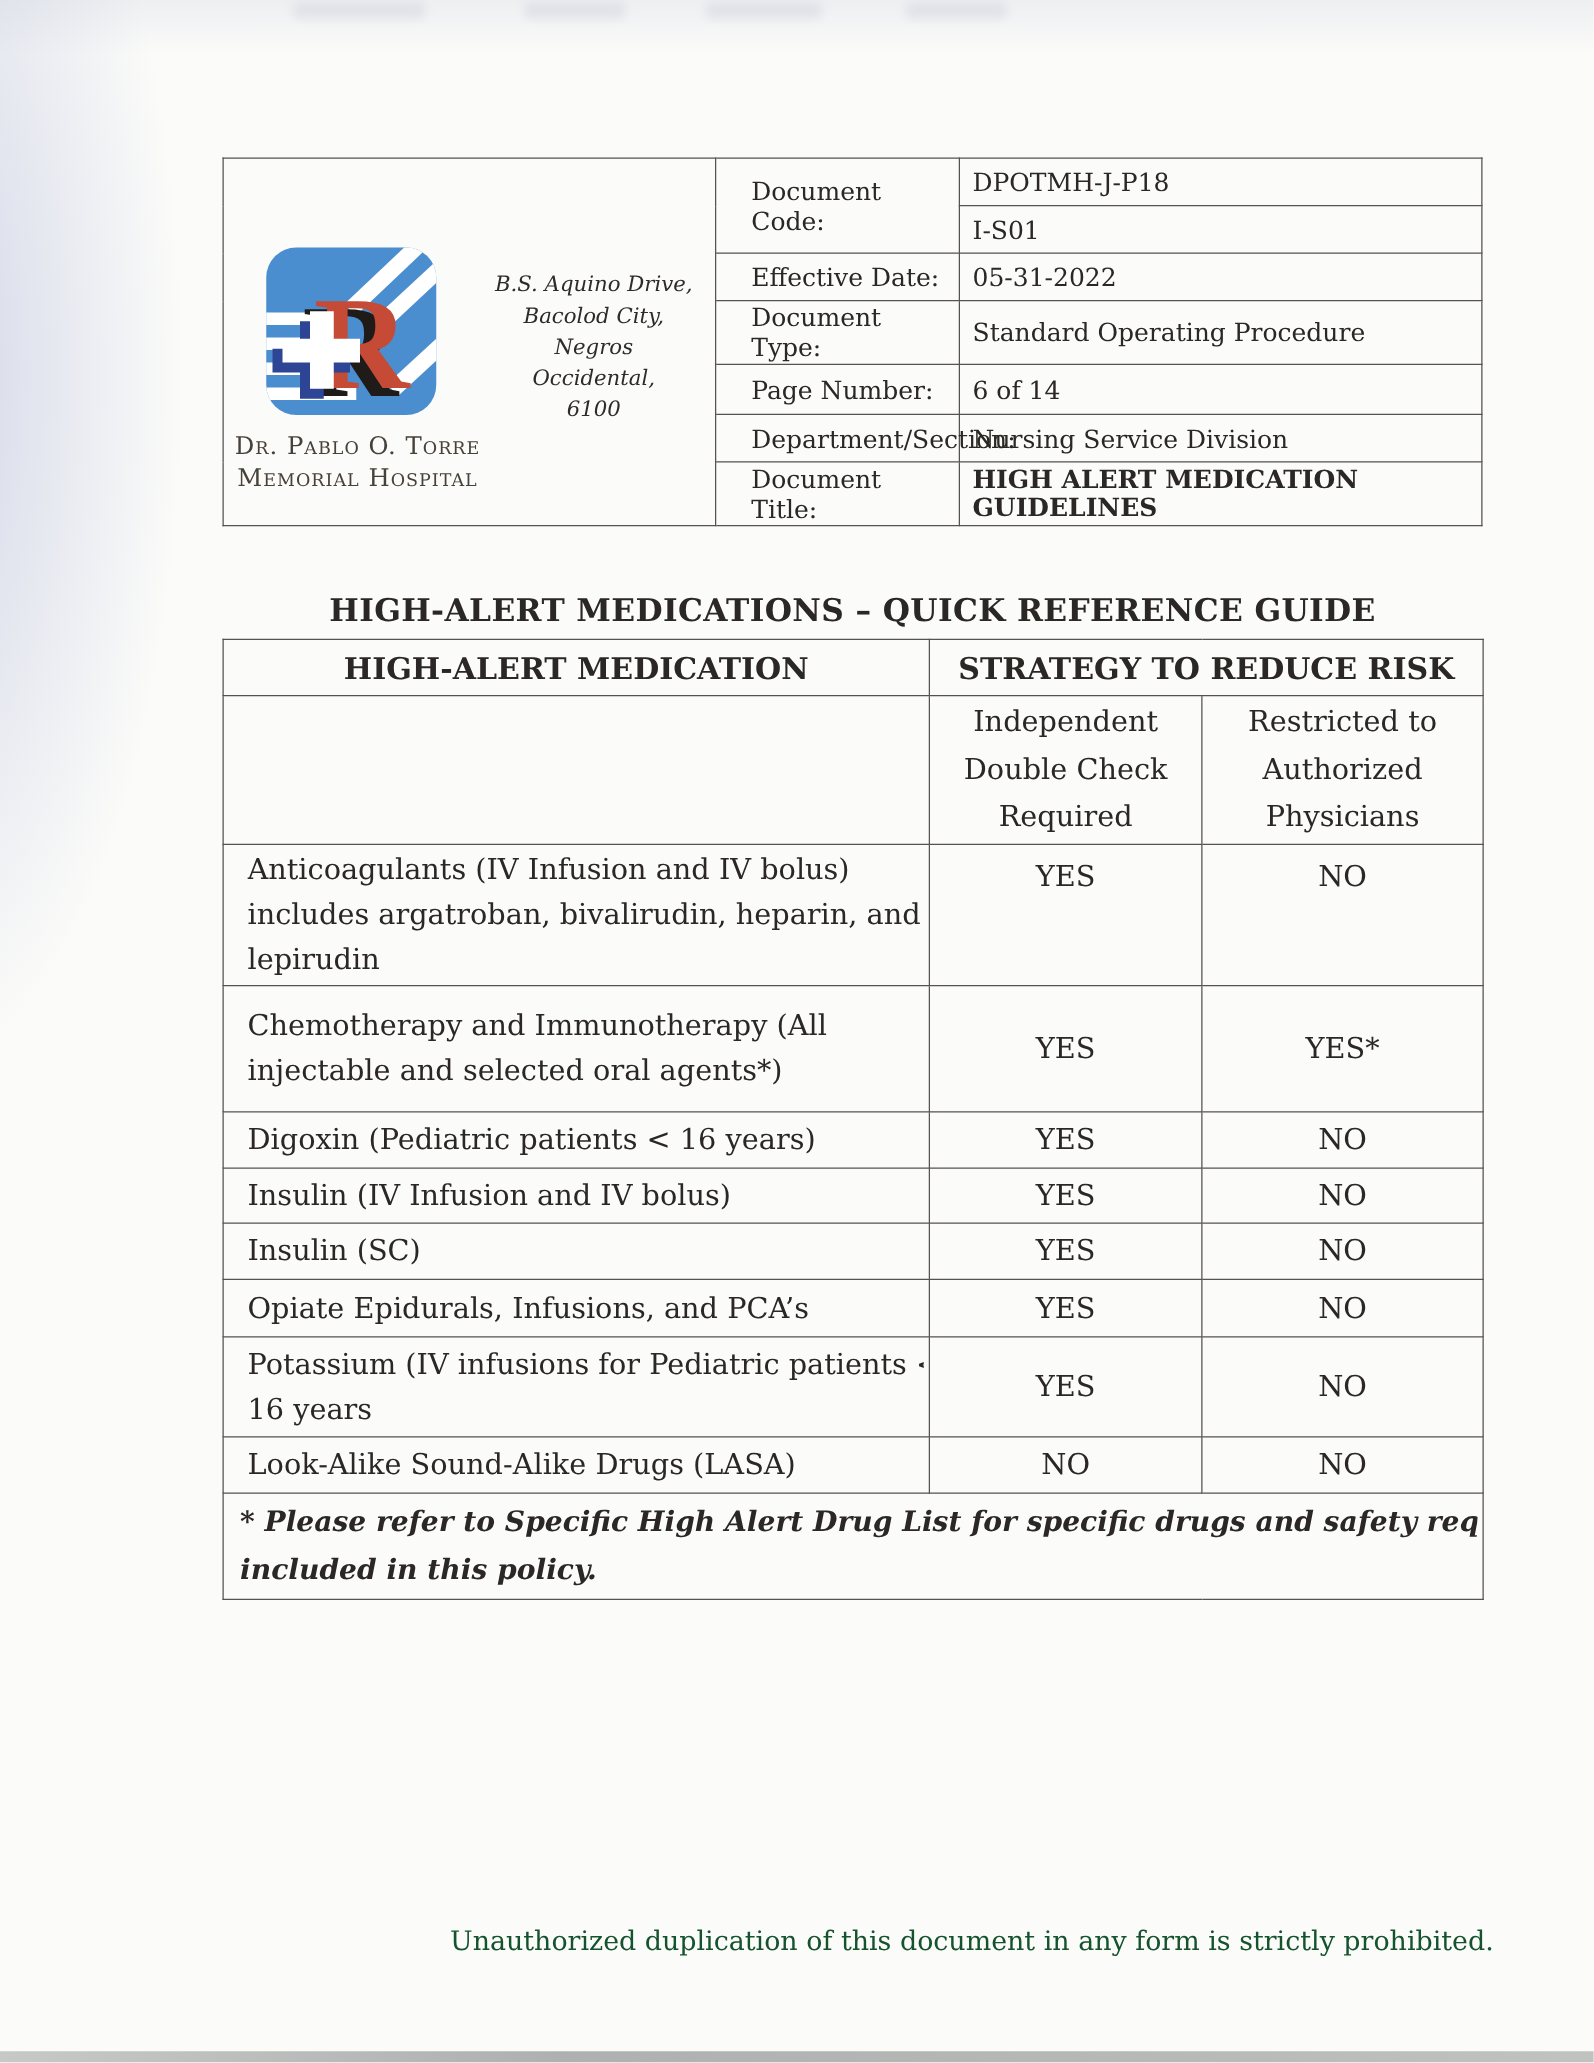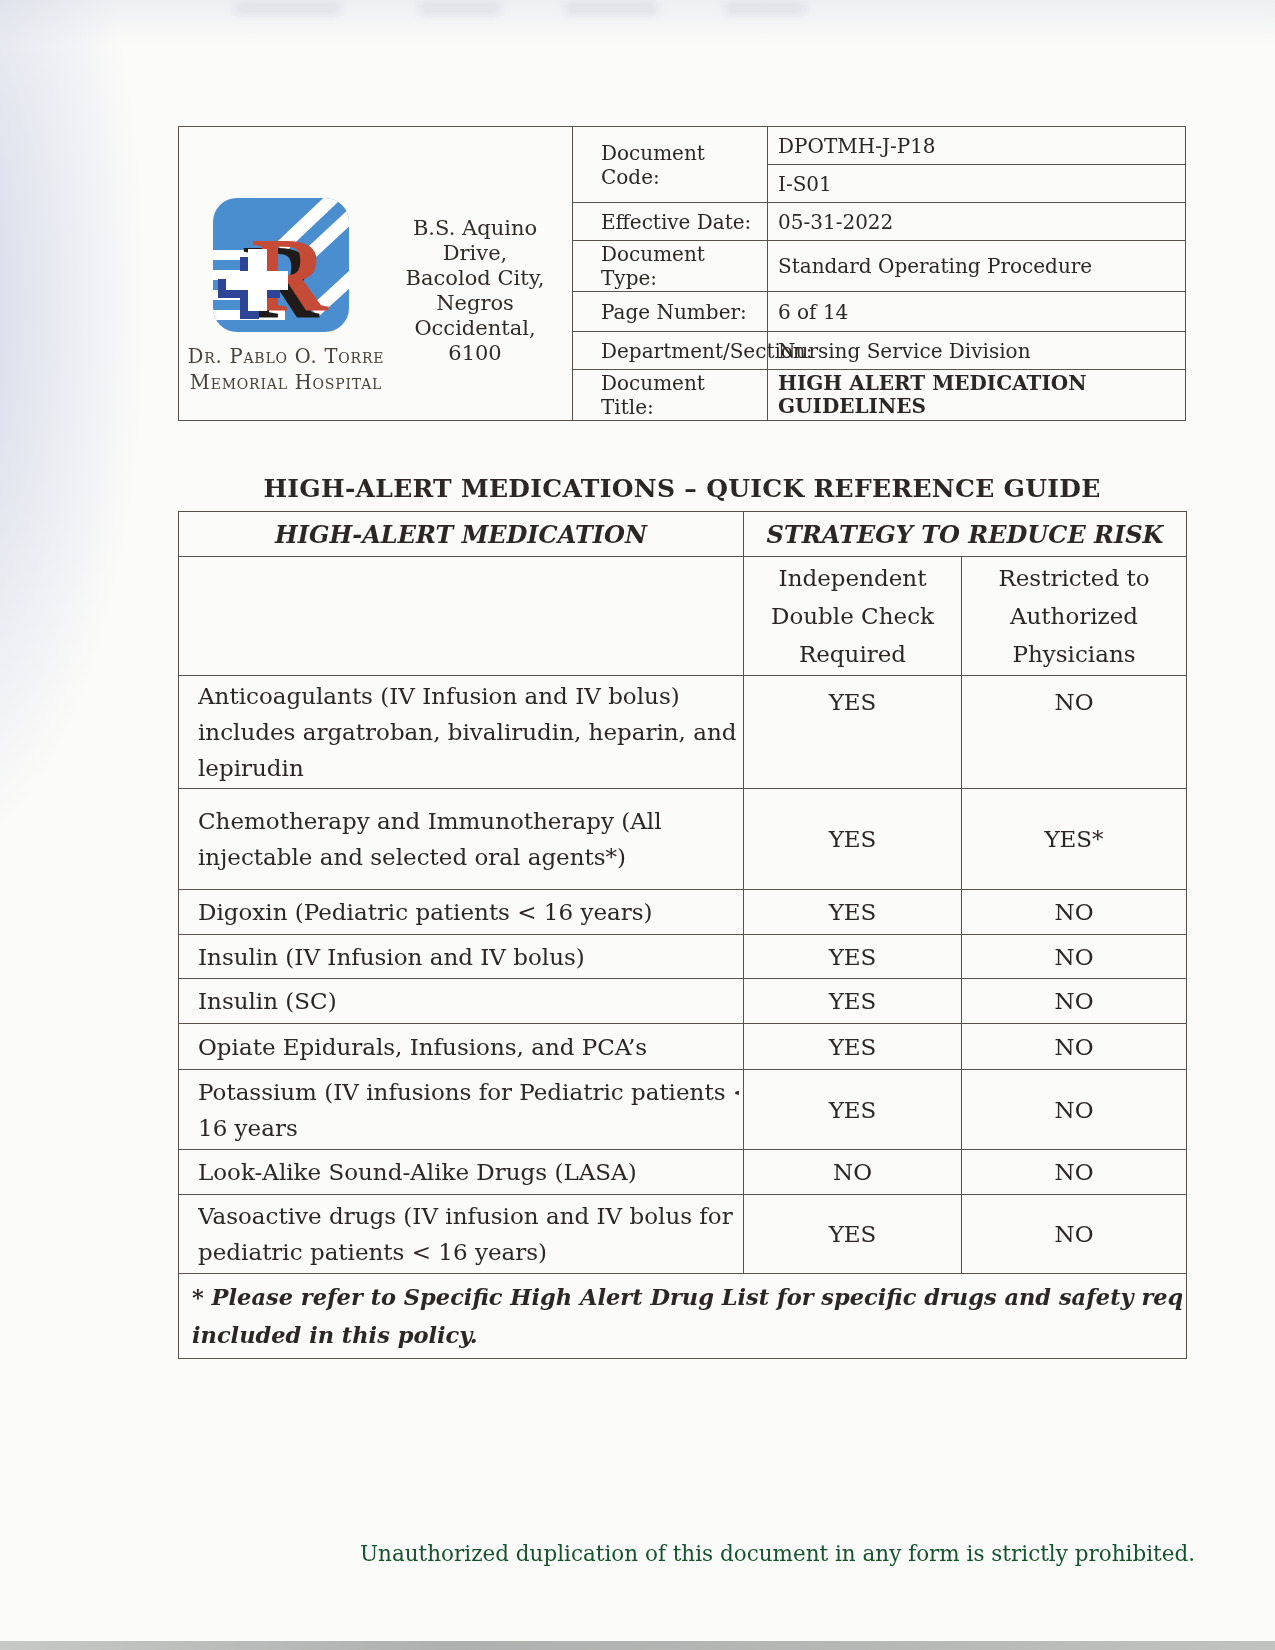--- a/index.html
+++ b/index.html
@@ -34,31 +34,31 @@
   .org-cell{padding:0 !important;}
   .org-inner{position:relative;width:100%;height:272px;}
   .logo-wrap{position:absolute;left:27px;top:52px;width:150px;height:150px;}
   .hospital-name{
     position:absolute;left:2px;top:206px;width:210px;text-align:center;
     font-variant:small-caps;font-size:19.5px;line-height:26px;
     letter-spacing:0.8px;color:#474239;
   }
   .address{
     position:absolute;left:214px;top:78px;width:164px;text-align:center;
-    font-size:21px;line-height:25px;white-space:pre-line;color:#2f2c28;
+    font-size:17px;line-height:25px;white-space:pre-line;color:#2f2c28;font-style:italic;
   }
   .doc-title-val{font-weight:bold;white-space:pre-line;line-height:23px;padding-top:2px;}
   
   .main-title{
     position:absolute;left:178px;top:474px;width:1008px;
     text-align:center;font-weight:bold;font-size:25px;letter-spacing:0.3px;
   }
   .ref-table{position:absolute;left:178px;top:511px;width:1008px;}
   .ref-table td{font-size:23px;vertical-align:middle;}
-  .ref-table .h1-cell{font-weight:bold;font-size:24px;text-align:center;font-style:italic;}
+  .ref-table .h1-cell{font-weight:bold;font-size:24px;text-align:center;}
   .ref-table .sub-cell{
     text-align:center;white-space:pre-line;line-height:38px;padding:2px 4px;
   }
   .med-cell{padding:2px 4px 2px 19px;}
   .med-text{white-space:pre;overflow:hidden;line-height:36px;}
   .ans-cell{text-align:center;}
   .ans-top{vertical-align:top !important;padding-top:13px;}
   .foot-cell{padding:4px 4px 4px 13px;}
   .foot-text{
     font-weight:bold;font-style:italic;white-space:pre;overflow:hidden;
@@ -240,28 +240,20 @@
     <td class="ans-cell">NO</td>
   </tr>
   <tr style="height:45px">
     <td class="med-cell">
           <div class="med-text">Look-Alike Sound-Alike Drugs (LASA)</div>
         </td>
     <td class="ans-cell">NO</td>
     <td class="ans-cell">NO</td>
   </tr>
   <tr style="height:79px">
-    <td class="med-cell">
-          <div class="med-text">Vasoactive drugs (IV infusion and IV bolus for
-pediatric patients &lt; 16 years)</div>
-        </td>
-    <td class="ans-cell">YES</td>
-    <td class="ans-cell">NO</td>
-  </tr>
-  <tr style="height:79px">
     <td class="foot-cell" colspan="3">
       <div class="foot-text">* Please refer to Specific High Alert Drug List for specific drugs and safety requirements
 included in this policy.</div>
     </td>
   </tr>
 </tbody>
   </table>
 
 <div class="footer-note">Unauthorized duplication of this document in any form is strictly prohibited.</div>
 

